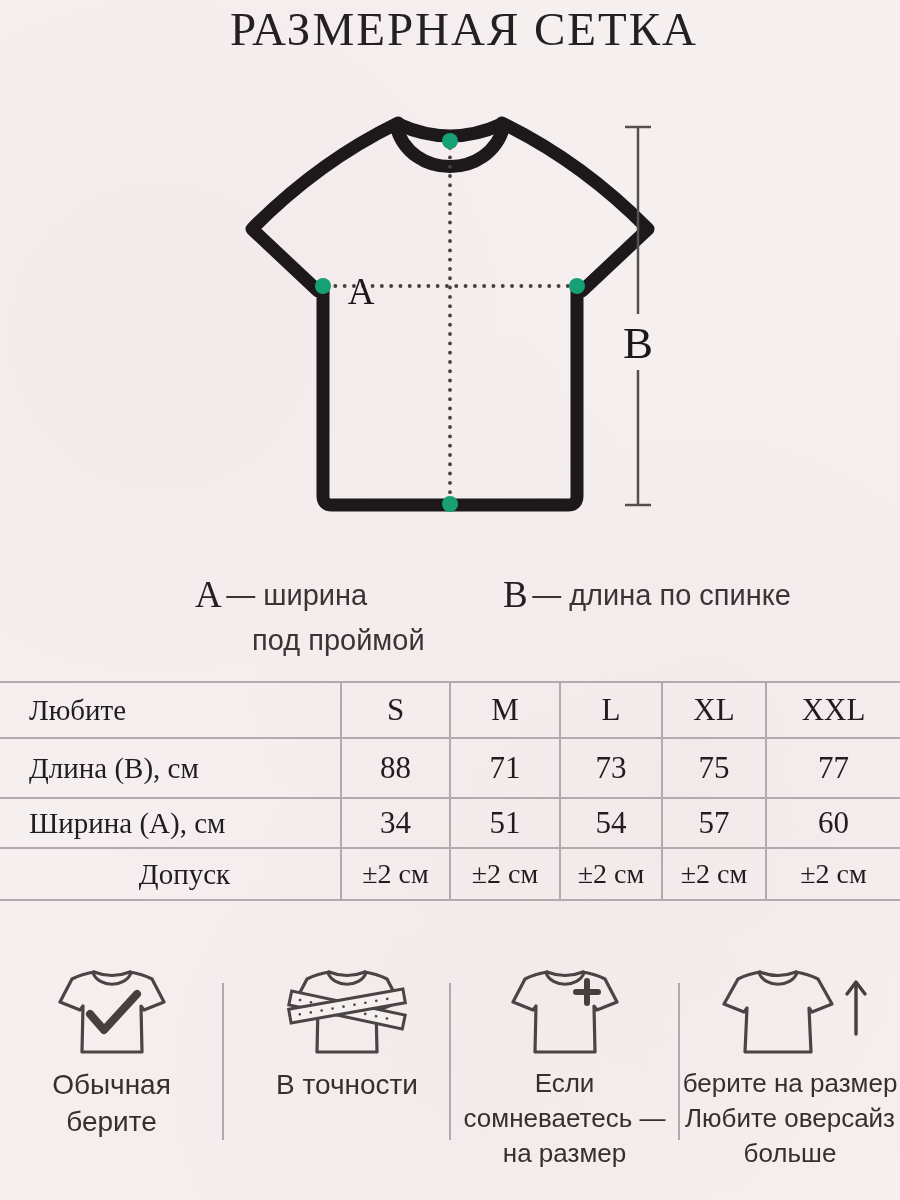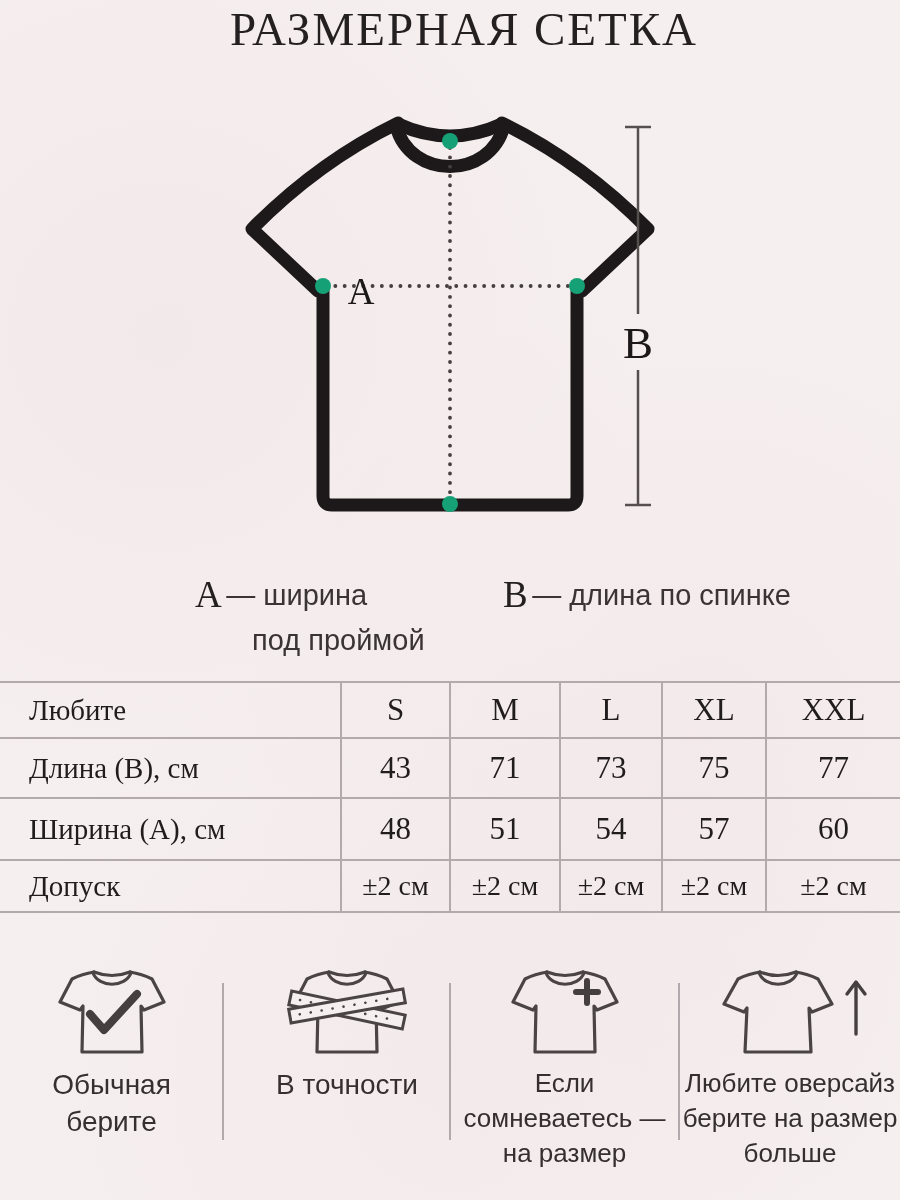--- a/index.html
+++ b/index.html
@@ -36,28 +36,28 @@
   
   .size-table{
     position:absolute;left:0;top:681px;width:900px;
     border-collapse:collapse;table-layout:fixed;
     font-family:"Liberation Serif", serif;color:#211c1d;
   }
   .size-table td,.size-table th{
     border-top:2px solid #b2aaac;
     font-weight:normal;padding:0;vertical-align:middle;
   }
-  .size-table tr:last-child td{border-bottom:2px solid #b2aaac;}
+  .size-table tr:last-child td{border-bottom:2px solid #b2aaac;text-align:center;}
   .size-table .vline{border-left:2px solid #b2aaac;}
   .size-table .lbl{text-align:left;padding-left:29px;font-size:29px;}
   .size-table .ctr{text-align:center;}
   .size-table .head{font-size:31px;}
   .size-table .num{font-size:31px;}
   .size-table .tol{font-size:28px;}
-  .r1{height:56px;}.r2{height:60px;}.r3{height:62px;}.r4{height:52px;}
+  .r1{height:56px;}.r2{height:60px;}.r3{height:50px;}.r4{height:52px;}
 
   
   .tip{position:absolute;top:966px;text-align:center;}
   .tip-1{left:0;width:223px;}
   .tip-2{left:225px;width:244px;}
   .tip-3{left:451px;width:227px;}
   .tip-4{left:680px;width:220px;}
   .tip svg{display:block;margin:0 auto;}
   .tip-caption{margin-top:8px;color:#35302f;}
   .tip-caption .line{font-size:28px;line-height:37px;}
@@ -125,29 +125,29 @@
         <tr class="r1">
       <th class="lbl">Любите</th>
       <th class="ctr head vline">S</th>
       <th class="ctr head vline">M</th>
       <th class="ctr head vline">L</th>
       <th class="ctr head vline">XL</th>
       <th class="ctr head vline">XXL</th>
     </tr>
     <tr class="r2">
       <td class="lbl">Длина (В), см</td>
-      <td class="ctr num vline">43</td>
+      <td class="ctr num vline">88</td>
       <td class="ctr num vline">71</td>
       <td class="ctr num vline">73</td>
       <td class="ctr num vline">75</td>
       <td class="ctr num vline">77</td>
     </tr>
     <tr class="r3">
       <td class="lbl">Ширина (А), см</td>
-      <td class="ctr num vline">48</td>
+      <td class="ctr num vline">34</td>
       <td class="ctr num vline">51</td>
       <td class="ctr num vline">54</td>
       <td class="ctr num vline">57</td>
       <td class="ctr num vline">60</td>
     </tr>
     <tr class="r4">
       <td class="lbl">Допуск</td>
       <td class="ctr tol vline">±2 см</td>
       <td class="ctr tol vline">±2 см</td>
       <td class="ctr tol vline">±2 см</td>
@@ -220,19 +220,19 @@
         <path d="M50,6 Q38,8 28,13 L14,38 L34,46 L37,42 L35,86 L101,86 L99,42 L102,46 L122,38 L108,13 Q98,8 86,6"></path>
         <path d="M50,6 Q68,13 86,6"></path>
         <path d="M49,7 C55,22 81,22 87,7"></path>
       </g>
       <g fill="none" stroke="#45403f" stroke-width="3.4" stroke-linecap="round" stroke-linejoin="round">
         <path d="M146,68 L146,18"></path>
         <path d="M137,28 L146,16 L155,28"></path>
       </g>
     </svg>
     <div class="tip-caption small">
+      <div class="line">берите на размер</div>
       <div class="line">Любите оверсайз</div>
-      <div class="line">берите на размер</div>
       <div class="line">больше</div>
     </div>
   </div>
 
 </div>
 
 </body></html>

